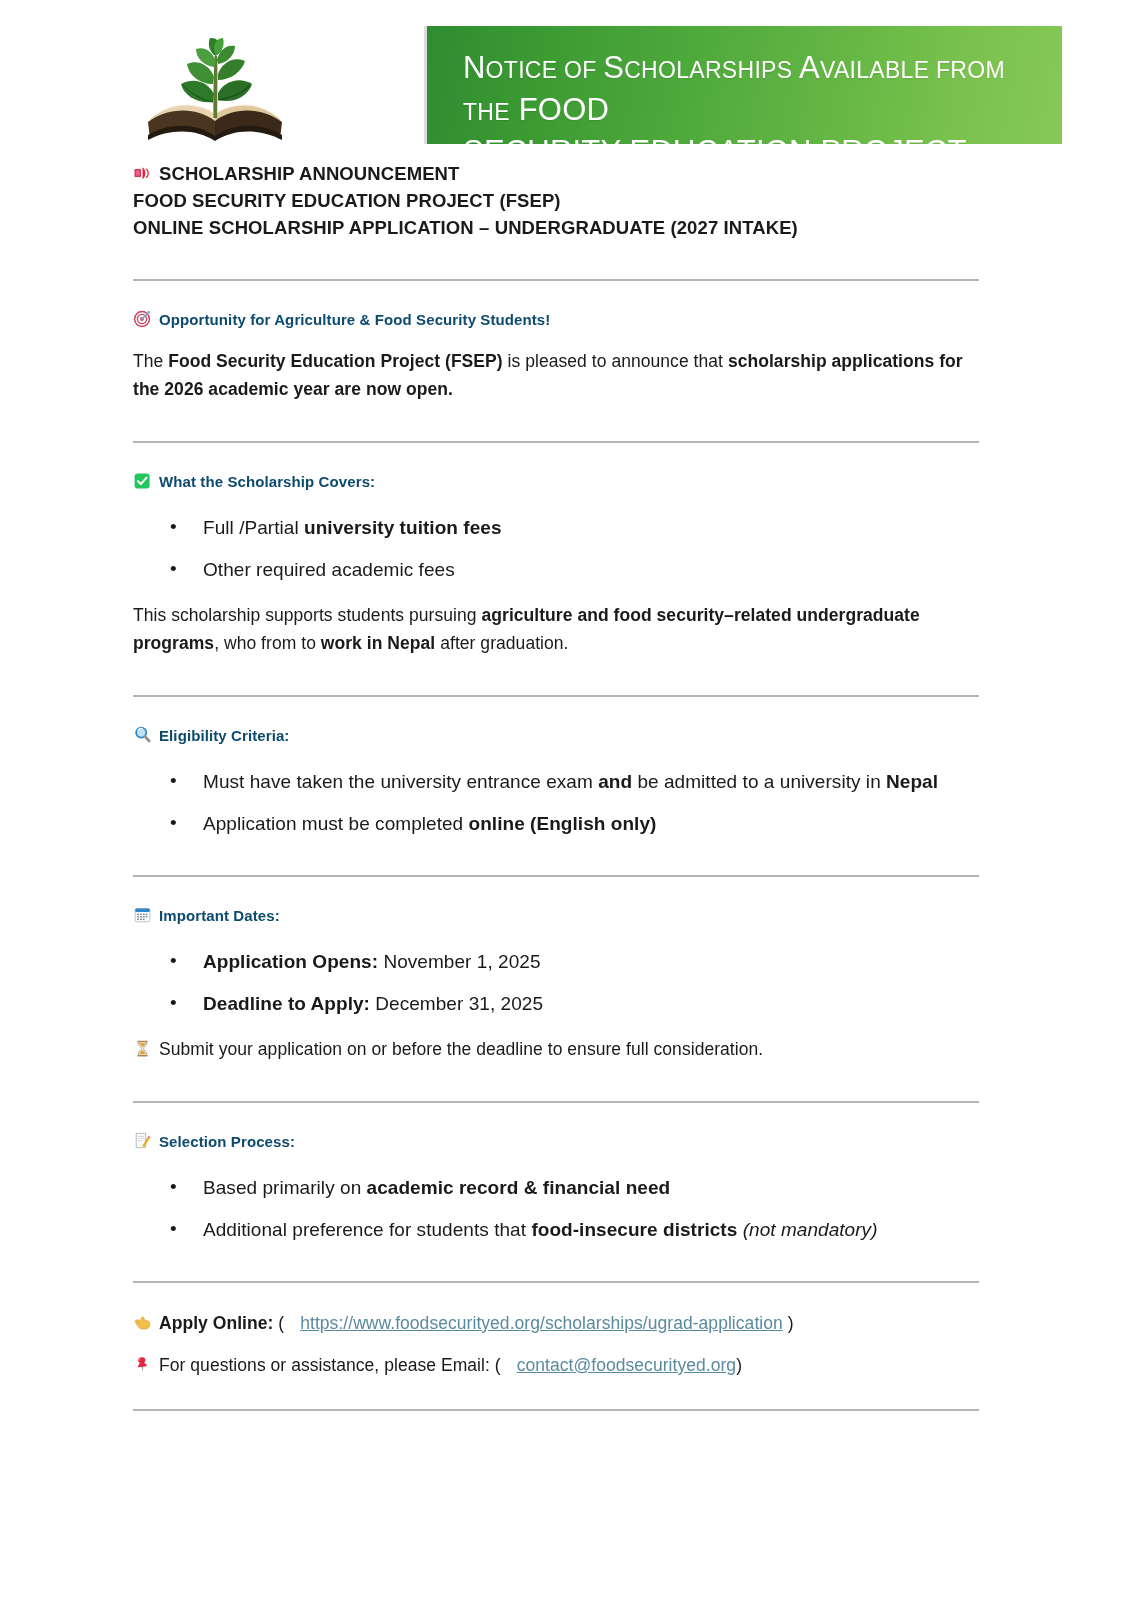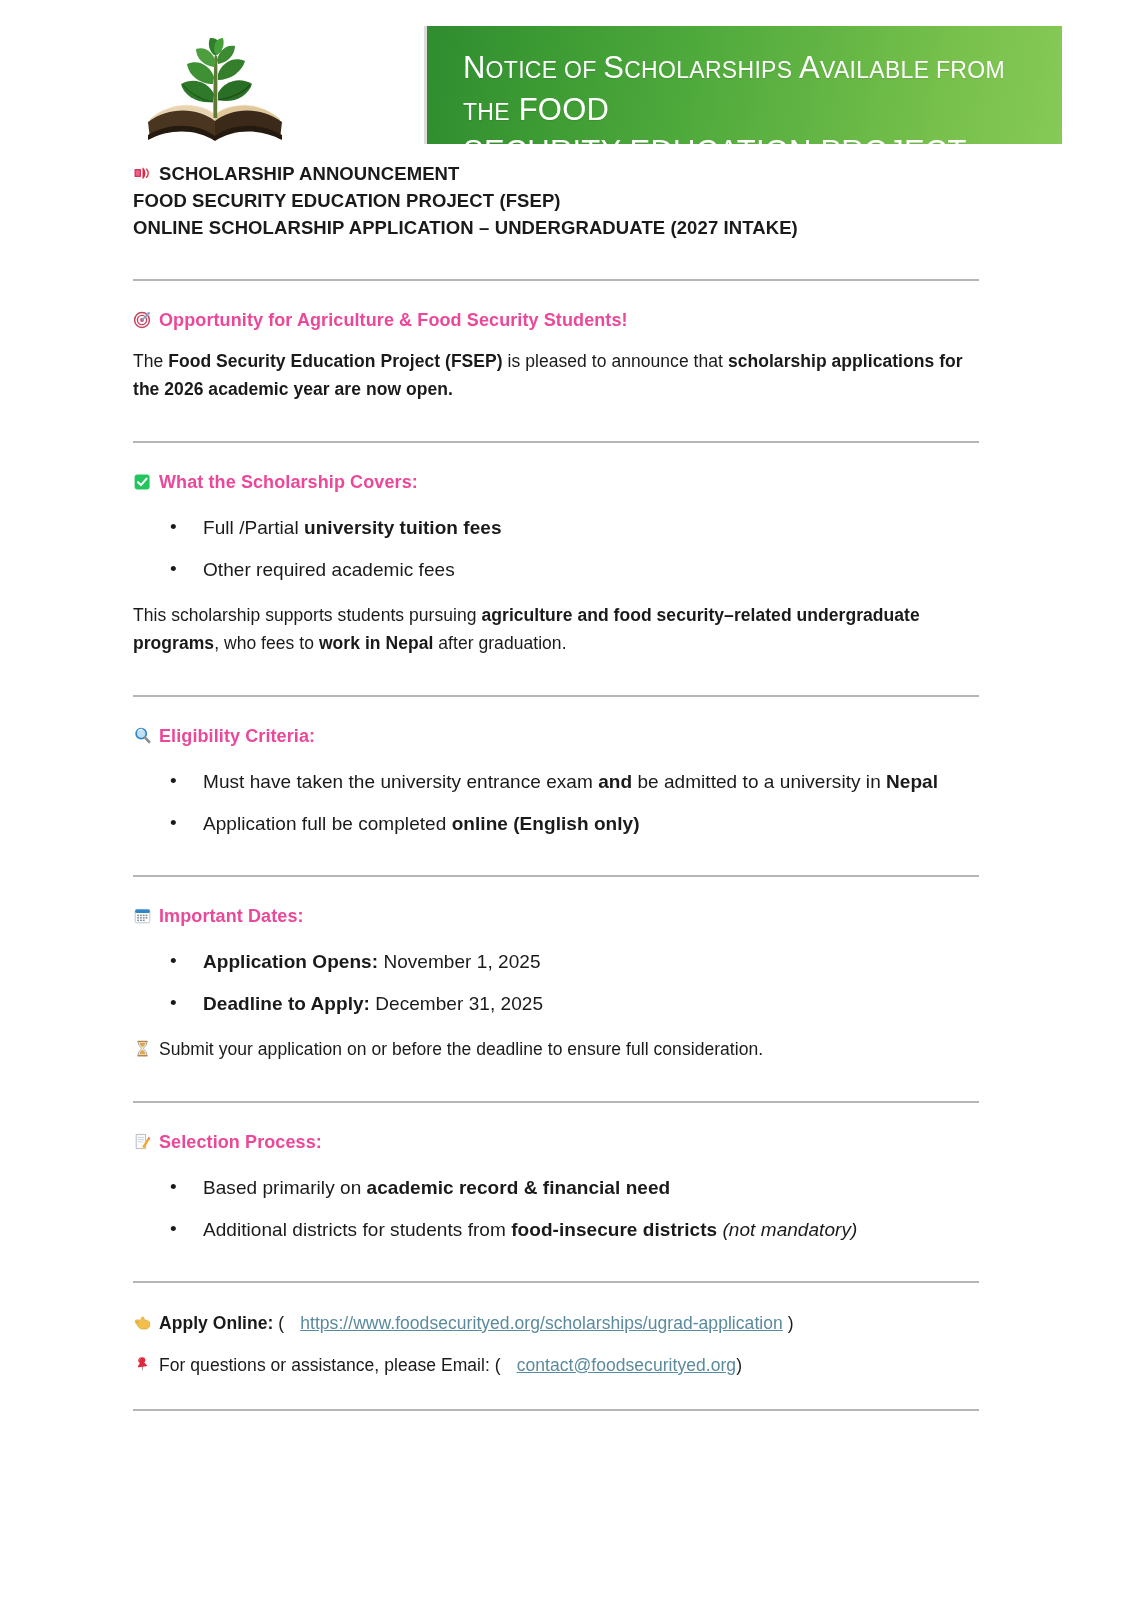--- a/index.html
+++ b/index.html
@@ -94,23 +94,23 @@
     border-top: 2px solid #b5b5b5;
     margin: 0;
     width: 846px;
     height: 0;
   }
 
   .section { padding: 0; }
 
   .sec-head {
     font-weight: bold;
-    font-size: 18px;
+    font-size: 15px;
     line-height: 26px;
-    color: #ec4899;
+    color: #0c4a6e;
     display: block;
     letter-spacing: 0.1px;
   }
 
   .para {
     font-size: 17.5px;
     line-height: 28px;
     color: #1a1a1a;
     margin: 0;
     letter-spacing: 0.05px;
@@ -266,42 +266,42 @@
           </svg>
         </span><span>What the Scholarship Covers:</span>
       </div>
       <div class="gap-d"></div>
       <ul class="bullets">
         <li class="bullet"><span>Full /Partial </span><b>university tuition fees</b></li>
         <li class="bullet-gap" style="list-style:none"></li>
         <li class="bullet"><span>Other required academic fees</span><b></b></li>
       </ul>
       <div class="gap-f"></div>
-      <p class="para"><span>This scholarship supports students pursuing </span><b>agriculture and food security–related undergraduate programs</b><span>, who fees to </span><b>work in Nepal</b><span> after graduation.</span></p>
+      <p class="para"><span>This scholarship supports students pursuing </span><b>agriculture and food security–related undergraduate programs</b><span>, who from to </span><b>work in Nepal</b><span> after graduation.</span></p>
     </div>
 
     <div class="gap-a"></div>
     <hr class="rule">
     <div class="gap-e"></div>
 
     <div class="section">
       <div class="sec-head">
         <span class="ico">
           <svg viewBox="0 0 19 19" xmlns="http://www.w3.org/2000/svg">
             <circle cx="8.2" cy="7.6" r="5.1" fill="#bfe0f5" stroke="#2e86c8" stroke-width="1.7"></circle>
             <path d="M4.9 5.0 a4.6 4.6 0 0 1 4.3 -1.6" stroke="#ffffff" stroke-width="1.1" fill="none" stroke-linecap="round"></path>
             <path d="M11.9 11.4 L16.2 16.0" stroke="#8a8f96" stroke-width="2.6" stroke-linecap="round"></path>
           </svg>
         </span><span>Eligibility Criteria:</span>
       </div>
       <div class="gap-d"></div>
       <ul class="bullets">
         <li class="bullet"><span>Must have taken the university entrance exam </span><b>and</b><span> be admitted to a university in </span><b>Nepal</b></li>
         <li class="bullet-gap" style="list-style:none"></li>
-        <li class="bullet"><span>Application full be completed </span><b>online (English only)</b></li>
+        <li class="bullet"><span>Application must be completed </span><b>online (English only)</b></li>
       </ul>
     </div>
 
     <div class="gap-a"></div>
     <hr class="rule">
     <div class="gap-e"></div>
 
     <div class="section">
       <div class="sec-head">
         <span class="ico">
@@ -359,21 +359,21 @@
             <path d="M9.4 14.6 L14.6 6.2 L16.6 7.5 L11.4 15.9 L8.9 16.6 Z" fill="#f0a830"></path>
             <path d="M14.6 6.2 L16.6 7.5 L17.4 6.2 L15.5 4.9 Z" fill="#e0675a"></path>
             <path d="M8.9 16.6 L11.4 15.9 L9.4 14.6 Z" fill="#f4e2c4"></path>
           </svg>
         </span><span>Selection Process:</span>
       </div>
       <div class="gap-d"></div>
       <ul class="bullets">
         <li class="bullet"><span>Based primarily on </span><b>academic record &amp; financial need</b></li>
         <li class="bullet-gap" style="list-style:none"></li>
-        <li class="bullet"><span>Additional districts for students from </span><b>food-insecure districts</b><i class="it"> (not mandatory)</i></li>
+        <li class="bullet"><span>Additional preference for students that </span><b>food-insecure districts</b><i class="it"> (not mandatory)</i></li>
       </ul>
     </div>
 
     <div class="gap-a"></div>
     <hr class="rule">
     <div class="gap-e"></div>
 
     <div class="section">
       <p class="para"><span class="ico">
           <svg viewBox="0 0 19 19" xmlns="http://www.w3.org/2000/svg">

